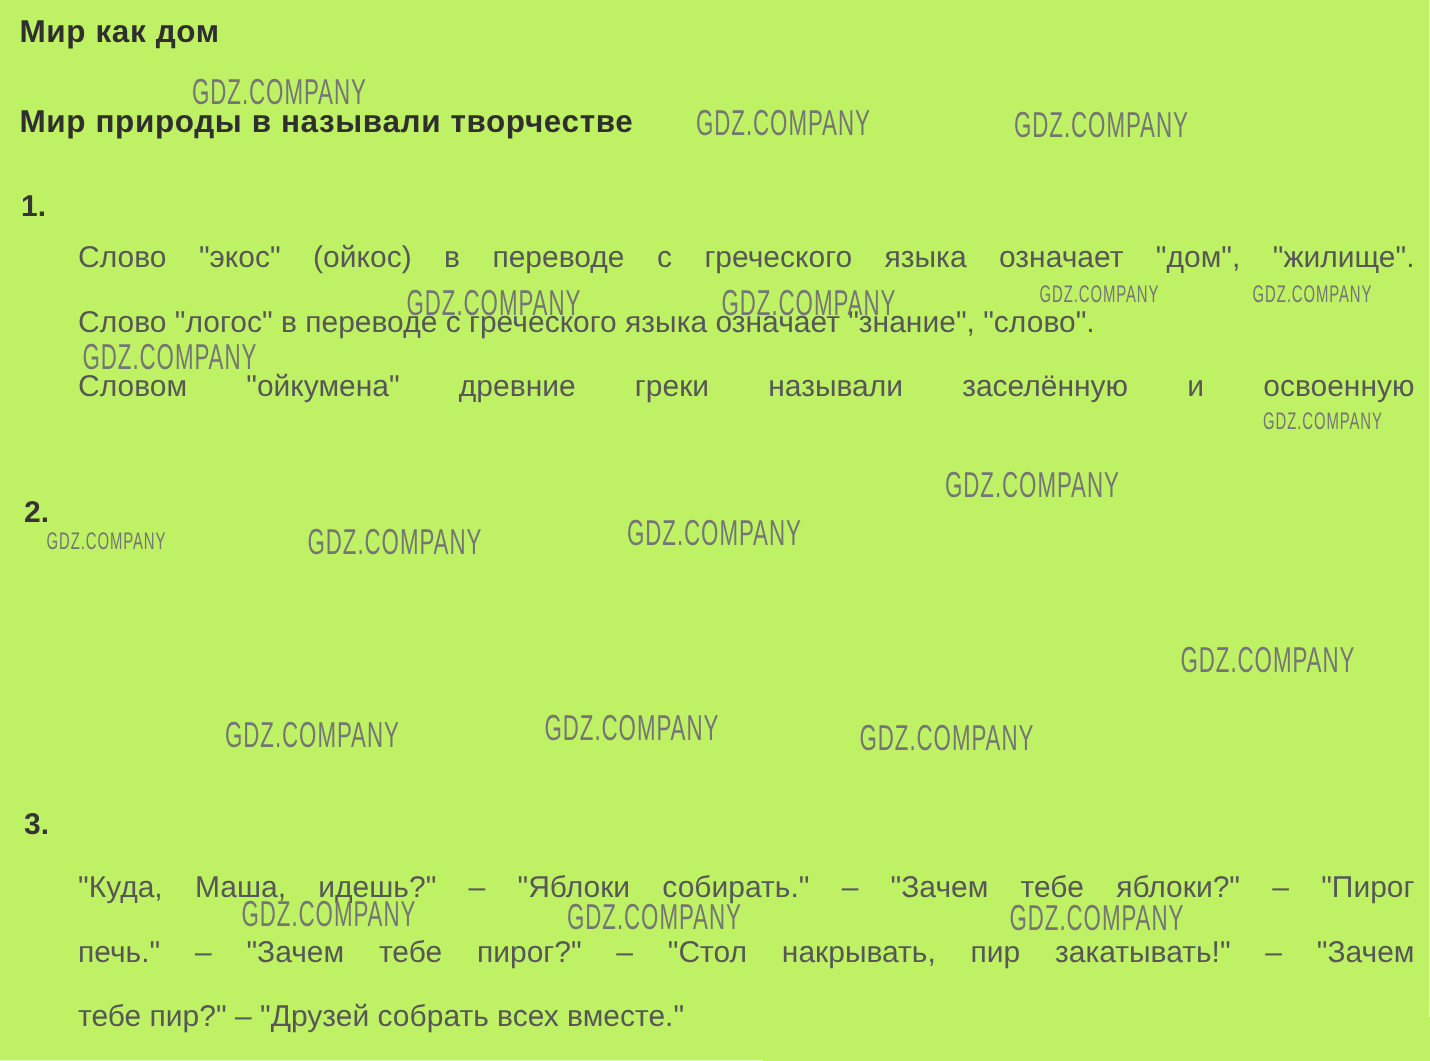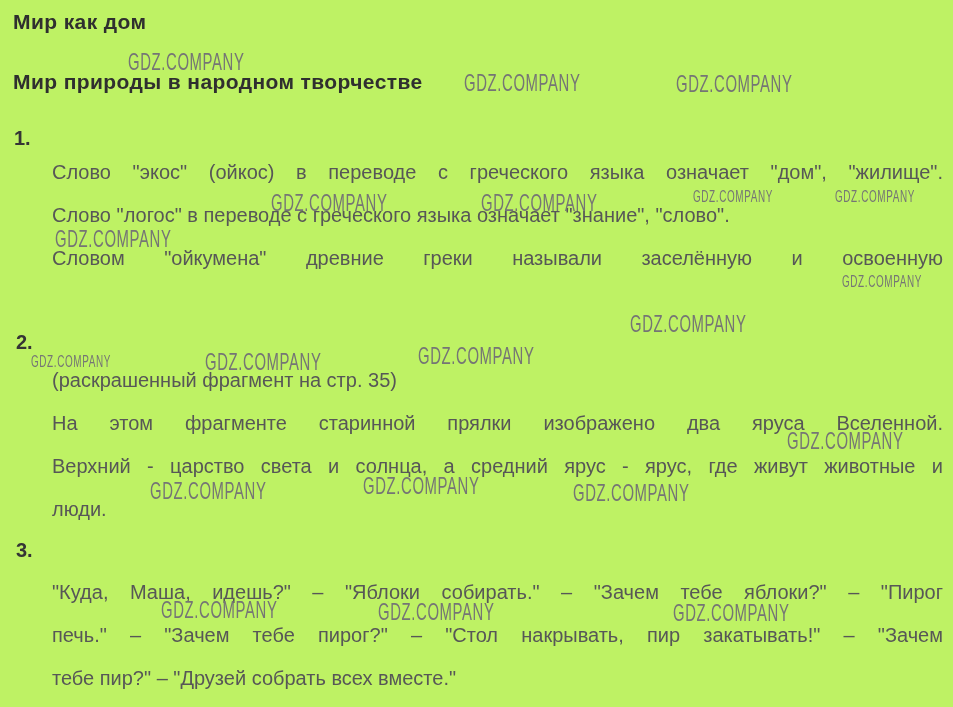--- a/index.html
+++ b/index.html
@@ -53,36 +53,30 @@
   }
   .wm.lg { font-size: 24px; }
   .wm.sm { font-size: 16px; }
 </style>
 </head>
 <body>
 
 <div class="page">
 
   <h1 class="heading" style="top:10px;">Мир как дом</h1>
-  <h2 class="heading" style="top:70px;">Мир природы в народном творчестве</h2>
+  <h2 class="heading" style="top:70px;">Мир природы в называли творчестве</h2>
 
   <div class="num" style="left:14px; top:126px;">1.</div>
   <div class="para" style="top:151px;">
     <div class="line stretch">Слово "экос" (ойкос) в переводе с греческого языка означает "дом", "жилище".</div>
     <div class="line">Слово "логос" в переводе с греческого языка означает "знание", "слово".</div>
     <div class="line stretch">Словом "ойкумена" древние греки называли заселённую и освоенную</div>
   </div>
 
   <div class="num" style="left:16px; top:330px;">2.</div>
-  <div class="para" style="top:359px;">
-    <div class="line">(раскрашенный фрагмент на стр. 35)</div>
-    <div class="line stretch">На этом фрагменте старинной прялки изображено два яруса Вселенной.</div>
-    <div class="line stretch">Верхний - царство света и солнца, а средний ярус - ярус, где живут животные и</div>
-    <div class="line">люди.</div>
-  </div>
 
   <div class="num" style="left:16px; top:538px;">3.</div>
   <div class="para" style="top:571px;">
     <div class="line stretch">"Куда, Маша, идешь?" – "Яблоки собирать." – "Зачем тебе яблоки?" – "Пирог</div>
     <div class="line stretch">печь." – "Зачем тебе пирог?" – "Стол накрывать, пир закатывать!" – "Зачем</div>
     <div class="line">тебе пир?" – "Друзей собрать всех вместе."</div>
   </div>
 
   <div id="wm-layer">
       <span class="wm lg" style="left: 128px; top: 50px;">GDZ.COMPANY</span>

